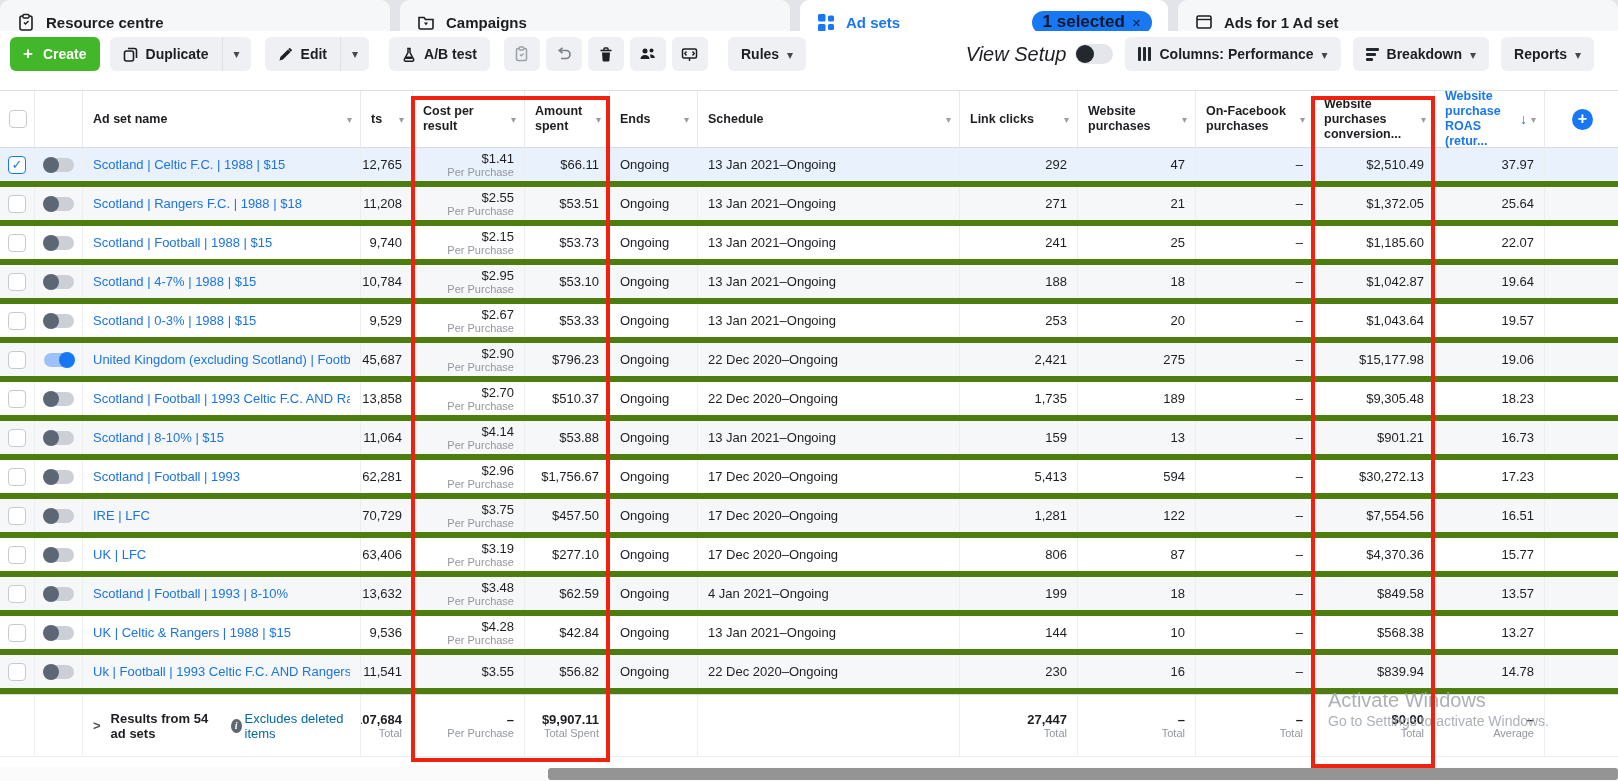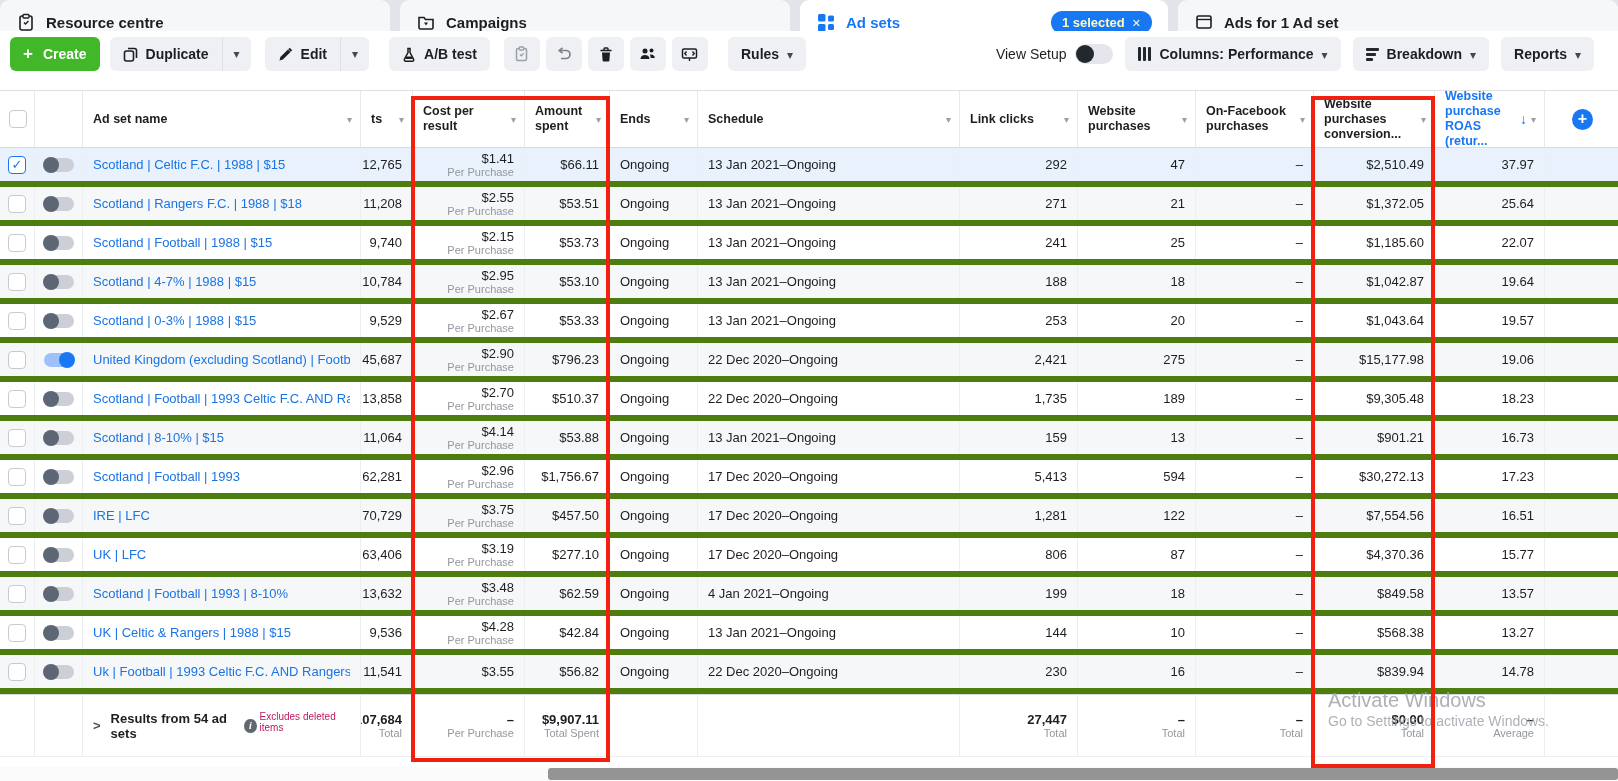--- a/index.html
+++ b/index.html
@@ -7,40 +7,40 @@
   .screen{position:relative;width:1618px;height:781px;background:#fff;
     font-family:"Liberation Sans","DejaVu Sans",sans-serif;color:#1c1e21;overflow:hidden;}
 
   
   .tabstrip{position:absolute;left:0;top:0;width:1618px;height:44px;background:#e2e4e9;display:flex;gap:10px;}
   .tab{height:44px;background:#f6f7f9;border-radius:9px 9px 0 0;display:flex;align-items:center;
        padding:0 16px;gap:10px;font-size:15px;font-weight:700;color:#1c1e21;cursor:pointer;}
   .tab.active{background:#ffffff;color:#1877f2;}
   .tab .ticon{display:inline-flex;width:20px;height:20px;align-items:center;justify-content:center;}
   .tab-spring{flex:1;}
-  .pill{background:#1877f2;color:#fef9c3;font-size:13px;font-weight:700;height:23px;border-radius:12px;
+  .pill{background:#1877f2;color:#0f172a;font-size:17px;font-weight:700;height:23px;border-radius:12px;
         display:inline-flex;align-items:center;gap:7px;padding:0 11px;cursor:pointer;}
   .pill .x::after{content:"✕";font-size:11px;font-weight:400;}
 
   
   .toolbar{position:absolute;left:0;top:31px;width:1618px;height:46px;background:#fff;
            display:flex;align-items:center;padding:0 10px;}
   .btn{height:34px;border-radius:6px;background:#eef0f3;display:inline-flex;align-items:center;
        gap:8px;padding:0 13px;font-size:14px;font-weight:600;color:#1c1e21;cursor:pointer;white-space:nowrap;}
   .btn.green{background:#42b72a;color:#fff;}
   .btn.green::before{content:"+";font-size:17px;font-weight:700;margin-right:2px;}
   .split{display:inline-flex;}
   .split .main{border-radius:6px 0 0 6px;border-right:1px solid #dcdfe4;}
   .split .drop{border-radius:0 6px 6px 0;padding:0 11px;}
   .iconbtn{width:36px;height:34px;border-radius:6px;background:#eef0f3;display:inline-flex;
            align-items:center;justify-content:center;cursor:pointer;}
   .caret-dn::after{content:"▾";font-size:12px;color:#44494f;}
   .sp6{width:6px;}.sp10{width:10px;}.sp14{width:14px;}.sp20{width:20px;}
   .toolbar-right{margin-left:auto;display:flex;align-items:center;gap:12px;padding-right:14px;}
-  .viewsetup{display:flex;align-items:center;gap:9px;font-size:14px;color:#1c1e21;}
+  .viewsetup{display:flex;align-items:center;gap:9px;font-size:20px;color:#1c1e21;font-style:italic;}
   .vtoggle{width:38px;height:20px;border-radius:12px;background:#e4e6eb;position:relative;cursor:pointer;}
   .vtoggle::after{content:"";position:absolute;left:1px;top:1px;width:18px;height:18px;border-radius:50%;background:#23272e;}
   .colbars{display:inline-flex;gap:2px;}
   .colbars i{width:3px;height:14px;background:#23272e;border-radius:1px;}
   .brkbars{display:inline-flex;flex-direction:column;gap:2px;align-items:flex-start;}
   .brkbars i{height:3px;background:#23272e;border-radius:1px;display:block;}
   .brkbars i:nth-child(1){width:13px;}.brkbars i:nth-child(2){width:10px;}.brkbars i:nth-child(3){width:7px;}
 
   
   .thead{position:absolute;left:0;top:90px;width:1618px;height:58px;background:#fff;display:flex;
@@ -87,21 +87,21 @@
   
   .tfoot{position:absolute;left:0;top:694px;width:1618px;height:63px;background:#fff;display:flex;
          border-top:1px solid #d8dadf;border-bottom:1px solid #eceef1;}
   .tfoot .td{border-right:1px solid #eceef1;}
   .tfoot .v{font-weight:700;}
   .foot-name{flex-direction:row !important;align-items:center;gap:10px;justify-content:flex-start;}
   .chev{color:#4b4f56;font-size:13px;font-weight:700;}
   .chev::after{content:">";}
   .fstack{display:flex;flex-direction:row;gap:3px;}
   .ftitle{font-size:13px;font-weight:700;display:flex;align-items:center;gap:6px;}
-  .fsub{font-size:10px;color:#be185d;}
+  .fsub{font-size:13px;color:#0369a1;}
   .info{width:14px;height:14px;border-radius:50%;background:#606770;color:#fff;font-size:10px;font-weight:700;
         display:inline-flex;align-items:center;justify-content:center;}
   .info::after{content:"i";font-family:"Liberation Serif",serif;font-style:italic;}
 
   
   .redbox{position:absolute;border:4px solid #f2200e;pointer-events:none;z-index:30;}
   #redbox1{left:411px;top:96px;width:199px;height:666px;}
   #redbox2{left:1311px;top:96px;width:124px;height:672px;}
 
   

